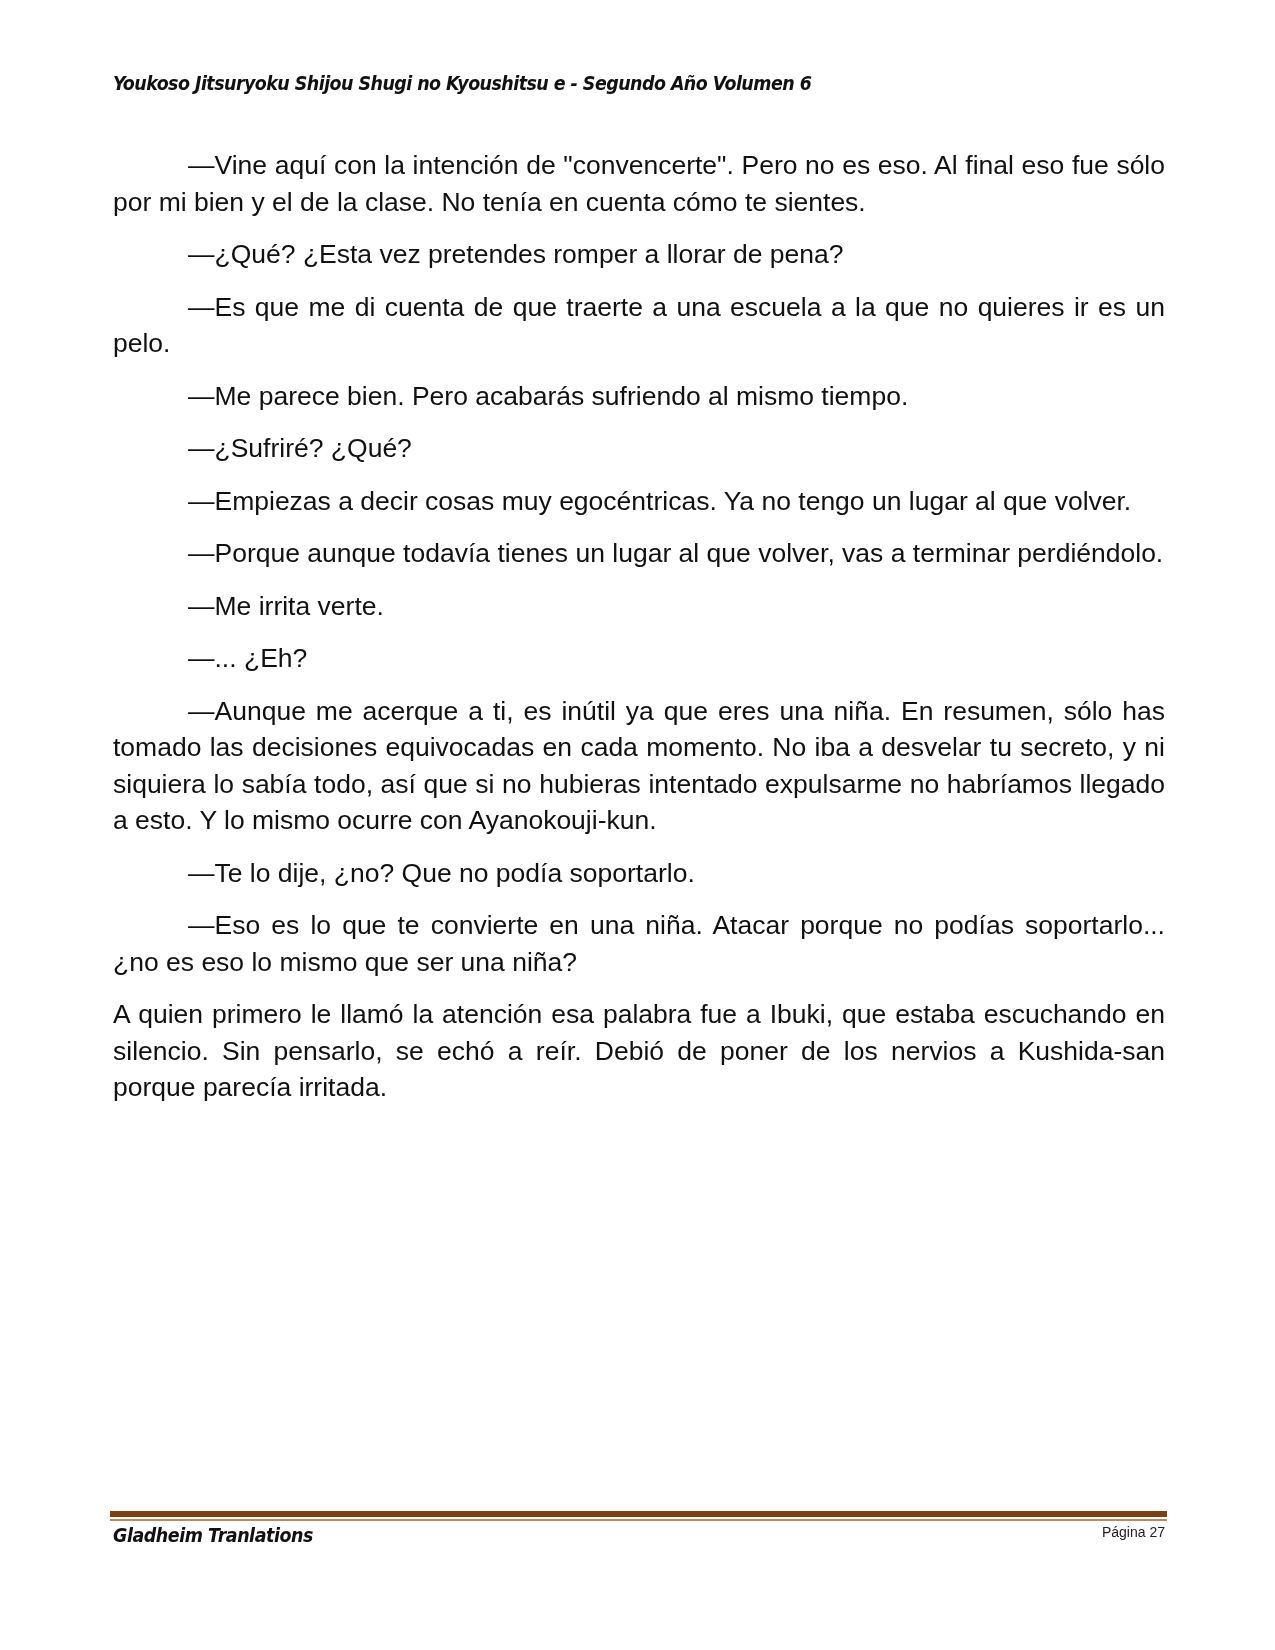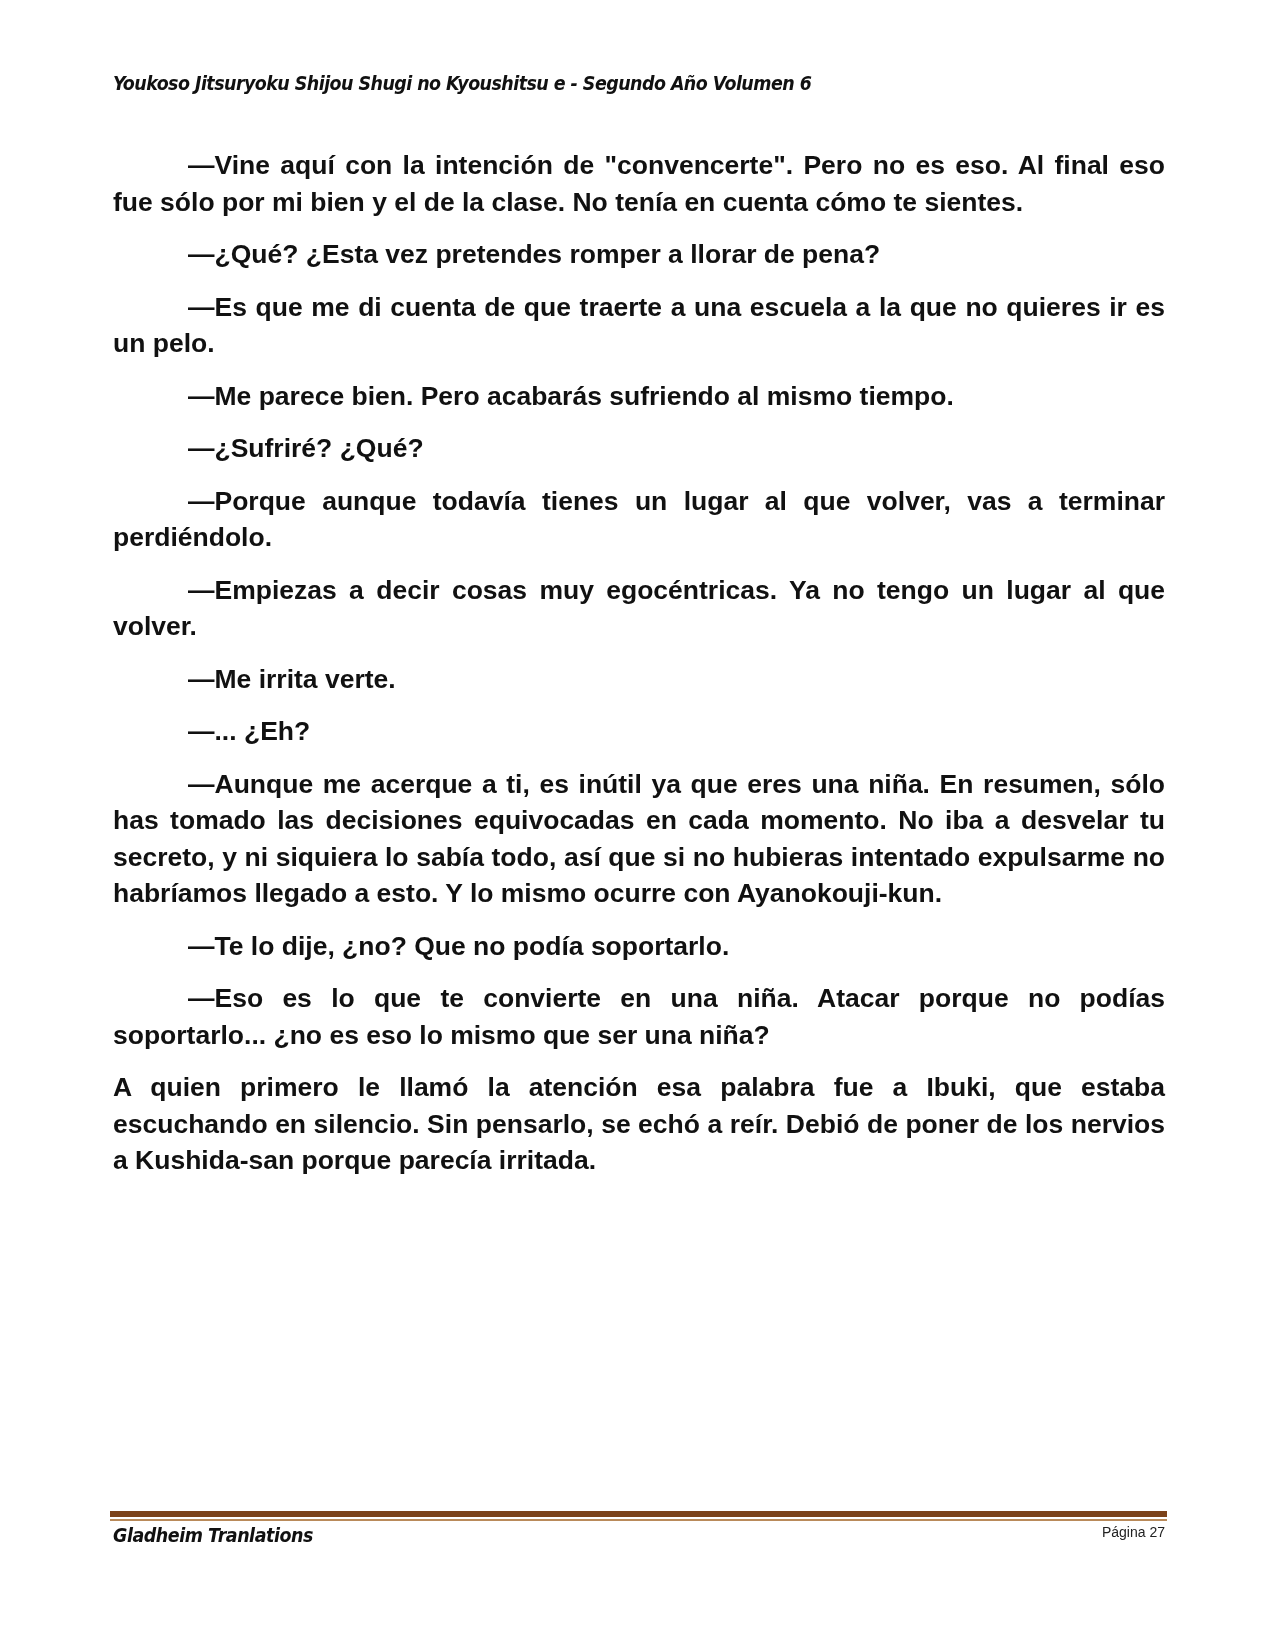--- a/index.html
+++ b/index.html
@@ -8,21 +8,21 @@
     position: absolute; left: 113px; top: 72px; width: 1060px;
     font-family: "DejaVu Sans", sans-serif; font-style: italic; font-weight: bold;
     font-size: 19px; letter-spacing: -0.6px; color: #111;
     transform: scaleX(0.92); transform-origin: left center;
   }
   .body {
     position: absolute; left: 113px; top: 147px; width: 1052px;
     font-family: "Liberation Sans", sans-serif; font-size: 26.5px; line-height: 36.5px;
     text-align: justify; color: #111;
   }
-  .para { margin: 0 0 16px 0; font-weight: bold; }
+  .para { margin: 0 0 16px 0; }
   .para.indent { text-indent: 75px; }
   .footer-rule {
     position: absolute; left: 110px; top: 1511px; width: 1057px; height: 10px;
   }
   .footer-rule .thick { height: 6px; background: #7b4219; }
   .footer-rule .gap { height: 2px; background: #ffffff; }
   .footer-rule .thin { height: 2px; background: #b98a5a; }
   .footer-left {
     position: absolute; left: 113px; top: 1524px;
     font-family: "DejaVu Sans", sans-serif; font-style: italic; font-weight: bold;
@@ -38,22 +38,22 @@
 <body>
 
 <div class="page-header">Youkoso Jitsuryoku Shijou Shugi no Kyoushitsu e - Segundo Año Volumen 6</div>
 
 <div class="body">
   <p class="para indent">—Vine aquí con la intención de "convencerte". Pero no es eso. Al final eso fue sólo por mi bien y el de la clase. No tenía en cuenta cómo te sientes.</p>
   <p class="para indent">—¿Qué? ¿Esta vez pretendes romper a llorar de pena?</p>
   <p class="para indent">—Es que me di cuenta de que traerte a una escuela a la que no quieres ir es un pelo.</p>
   <p class="para indent">—Me parece bien. Pero acabarás sufriendo al mismo tiempo.</p>
   <p class="para indent">—¿Sufriré? ¿Qué?</p>
+  <p class="para indent">—Empiezas a decir cosas muy egocéntricas. Ya no tengo un lugar al que volver.</p>
   <p class="para indent">—Porque aunque todavía tienes un lugar al que volver, vas a terminar perdiéndolo.</p>
-  <p class="para indent">—Empiezas a decir cosas muy egocéntricas. Ya no tengo un lugar al que volver.</p>
   <p class="para indent">—Me irrita verte.</p>
   <p class="para indent">—... ¿Eh?</p>
   <p class="para indent">—Aunque me acerque a ti, es inútil ya que eres una niña. En resumen, sólo has tomado las decisiones equivocadas en cada momento. No iba a desvelar tu secreto, y ni siquiera lo sabía todo, así que si no hubieras intentado expulsarme no habríamos llegado a esto. Y lo mismo ocurre con Ayanokouji-kun.</p>
   <p class="para indent">—Te lo dije, ¿no? Que no podía soportarlo.</p>
   <p class="para indent">—Eso es lo que te convierte en una niña. Atacar porque no podías soportarlo... ¿no es eso lo mismo que ser una niña?</p>
   <p class="para">A quien primero le llamó la atención esa palabra fue a Ibuki, que estaba escuchando en silencio. Sin pensarlo, se echó a reír. Debió de poner de los nervios a Kushida-san porque parecía irritada.</p>
 </div>
 
 <div class="footer-rule">
   <div class="thick"></div>

